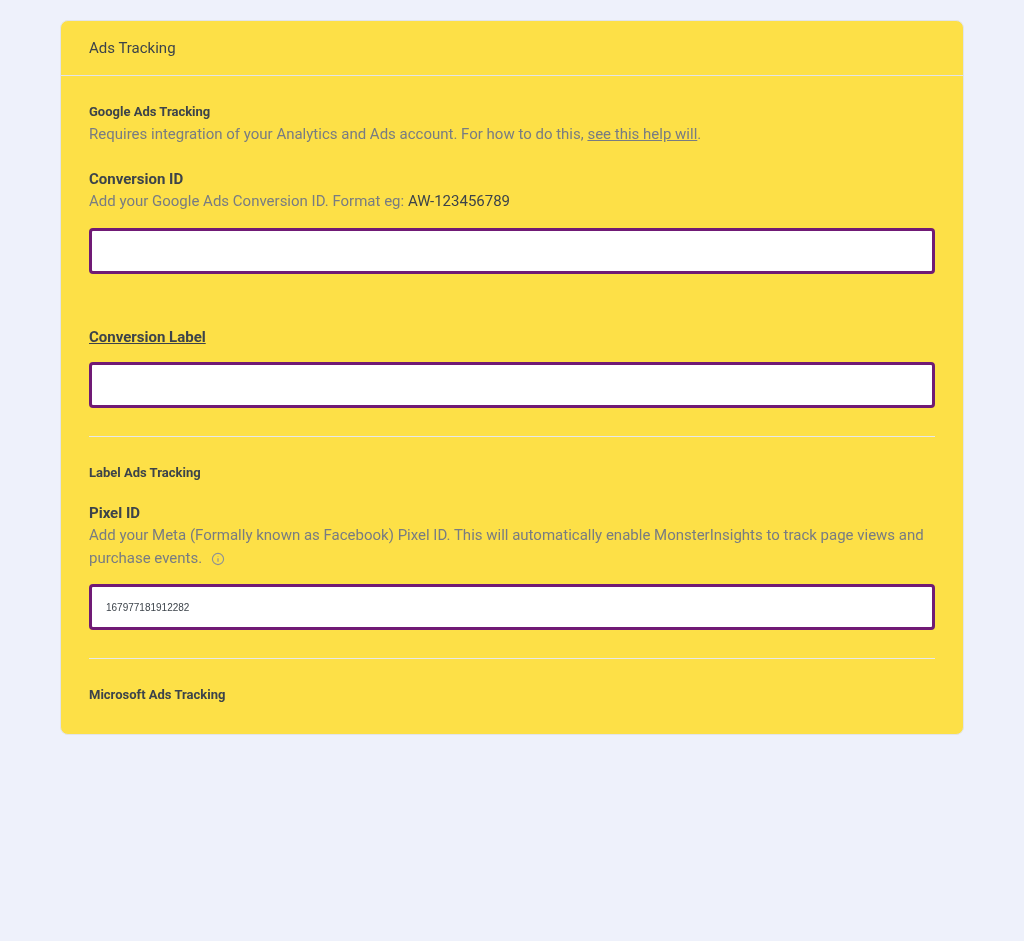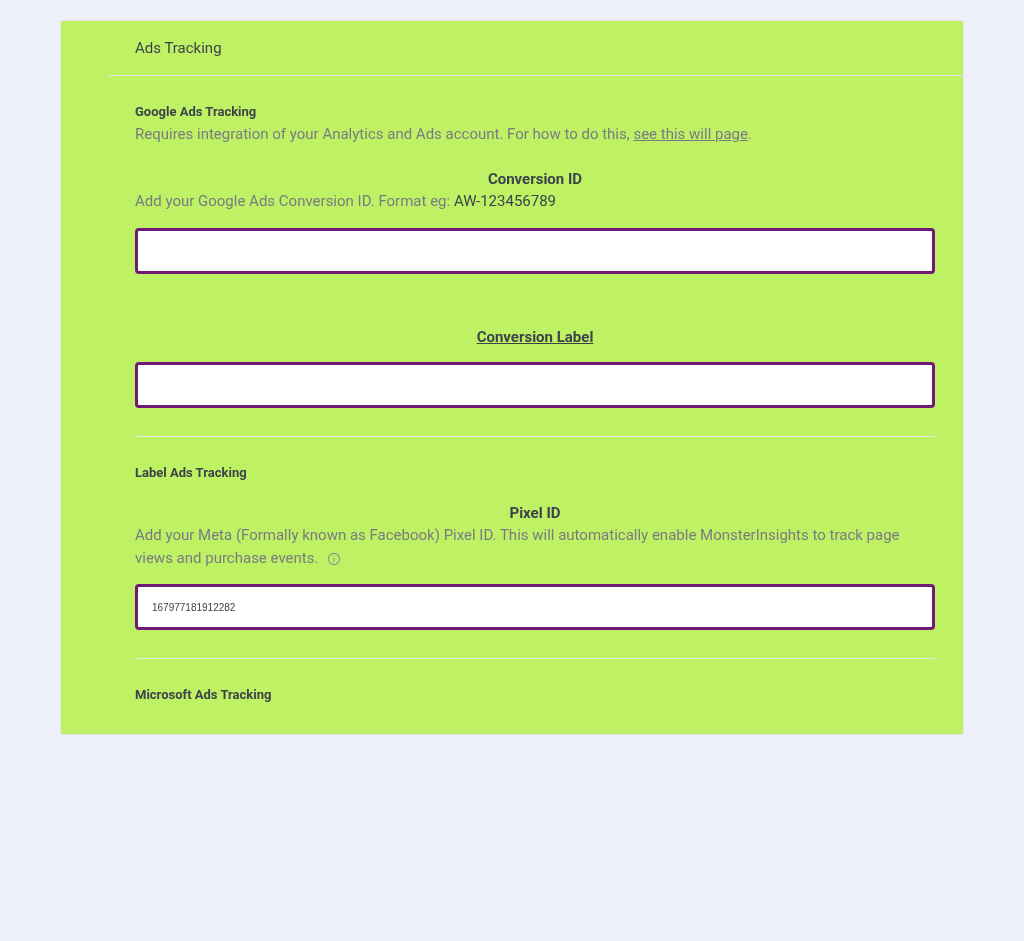--- a/index.html
+++ b/index.html
@@ -6,24 +6,23 @@
     body {
       background: #eef1fb;
       font-family: -apple-system, BlinkMacSystemFont, "Segoe UI", Roboto, Helvetica, Arial, sans-serif;
       font-size: 15px;
       color: #3c434a;
       padding: 20px 60px 0 60px;
       width: 1024px;
       min-height: 941px;
     }
     .panel {
-      background: #bef264;
+      background: #fde047;
       border: 1px solid #e2e4e9;
-      border-radius: 2px;
-      padding-left: 46px;
+      border-radius: 8px;
     }
     .panel-header {
       padding: 18px 28px;
       border-bottom: 1px solid #e2e4e9;
       font-size: 15px;
       color: #3c434a;
       font-weight: 400;
     }
     .panel-body {
       padding: 28px;
@@ -45,21 +44,20 @@
       cursor: pointer;
     }
     .field-block {
       margin-top: 24px;
     }
     .field-label {
       font-weight: 700;
       color: #3c434a;
       font-size: 15px;
       margin-bottom: 2px;
-      text-align: center;
     }
     .field-desc {
       color: #787c82;
       font-size: 15px;
       line-height: 1.55;
     }
     .field-desc strong,
     .field-desc b {
       color: #3c434a;
       font-weight: 400;
@@ -104,21 +102,21 @@
 
 <div class="panel">
 
   <div class="panel-header">Ads Tracking</div>
 
   <div class="panel-body">
 
     <div>
       <div class="section-title">Google Ads Tracking</div>
       <div class="section-desc">
-        <span>Requires integration of your Analytics and Ads account. For how to do this, </span><a>see this will page</a><span>.</span>
+        <span>Requires integration of your Analytics and Ads account. For how to do this, </span><a>see this help will</a><span>.</span>
       </div>
 
       <div class="field-block">
         <div class="field-label">Conversion ID</div>
         <div class="field-desc">
           <span>Add your Google Ads Conversion ID. Format eg: </span><b>AW-123456789</b>
         </div>
         <input class="input" type="text" value="" style="">
       </div>
 

